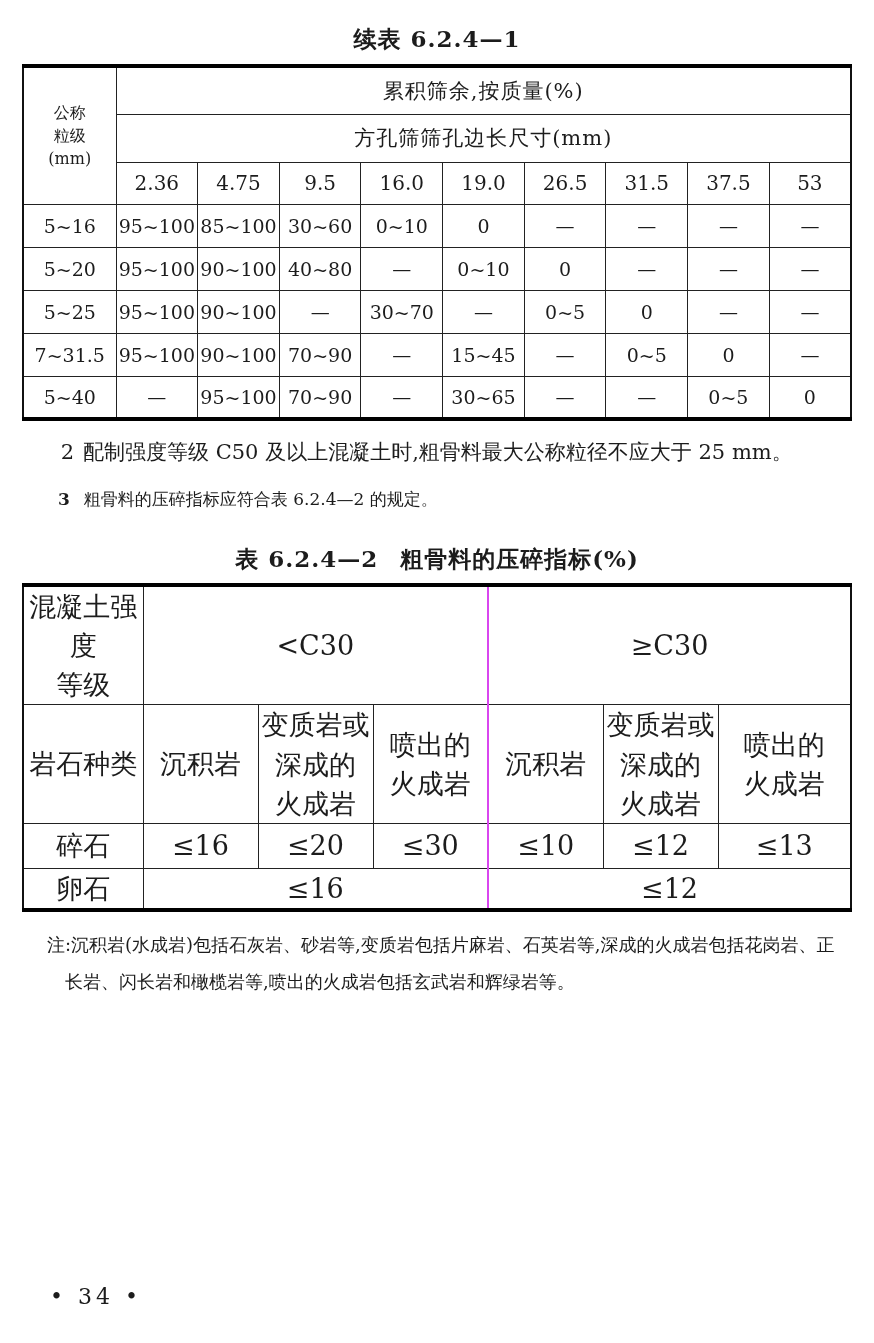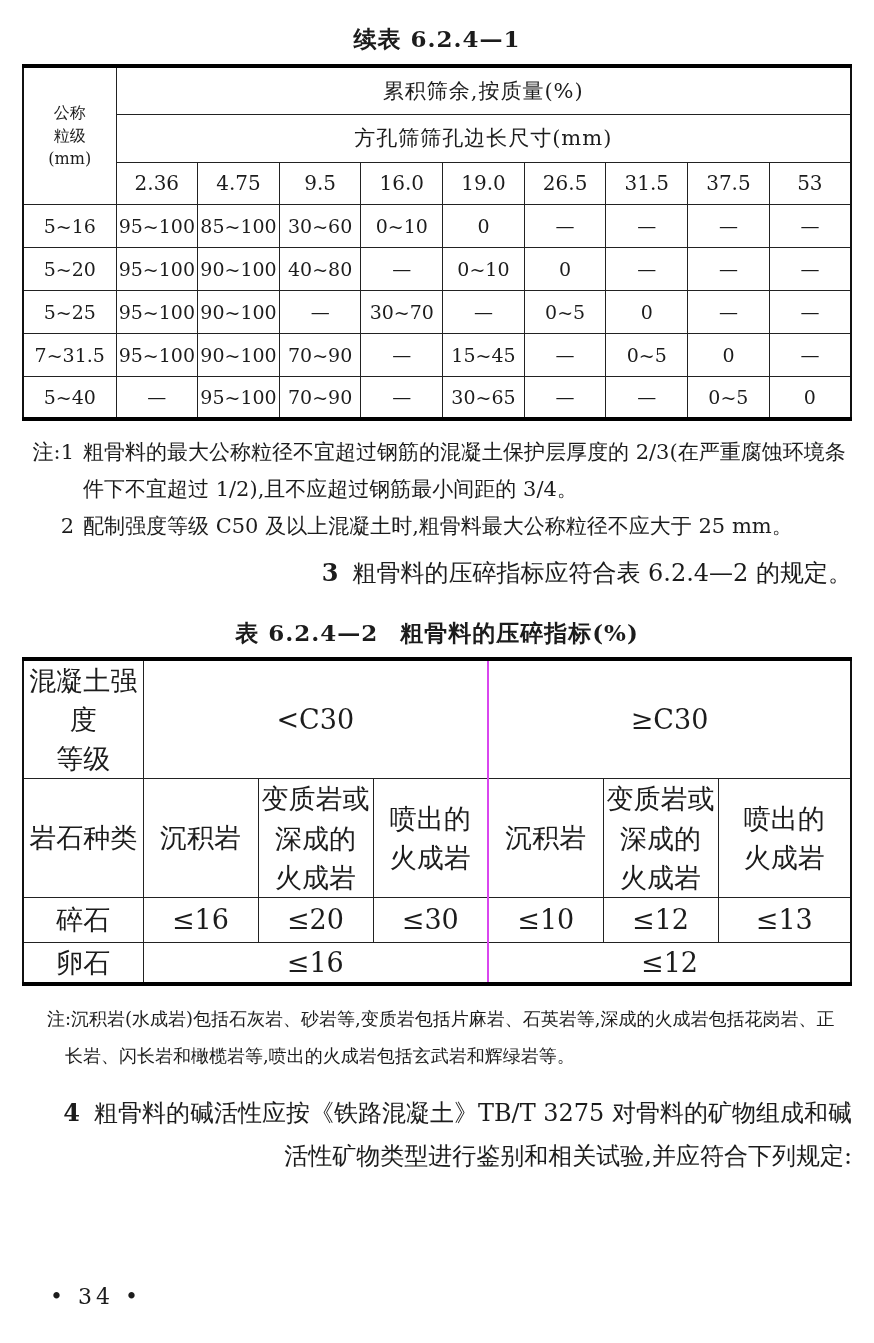--- a/index.html
+++ b/index.html
@@ -60,21 +60,21 @@
   .note-row .note-label { flex: 0 0 51px; text-align: right; padding-right: 9px; white-space: nowrap; }
   .note-row .note-text { flex: 1 1 auto; }
 
   
   .note2 {
     margin-top: 14px; font-size: 18px; line-height: 37px;
     padding-left: 43px; text-indent: -18px;
   }
 
   
-  .clause { font-size: 24px; line-height: 43px; text-align: right; }
+  .clause { font-size: 17px; line-height: 43px; }
   .clause .num { font-weight: bold; margin-right: 14px; }
   .clause3 { margin-top: 13px; line-height: 30px; text-indent: 36px; }
   .clause4 { margin-top: 17px; text-indent: 30px; }
   .sub-item { margin-top: 2px; font-size: 24px; line-height: 36px; padding-left: 55px; }
   .sub-item .num { margin-right: 10px; }
 
   .footer {
     position: absolute; left: 50px; top: 1284px;
     font-size: 22px; letter-spacing: 4px;
   }
@@ -178,24 +178,20 @@
         <td>—</td>
         <td>—</td>
         <td>0~5</td>
         <td>0</td>
       </tr>
     </tbody>
   </table>
 
   <div class="notes1">
     <div class="note-row">
-      <div class="note-label">注:1</div>
-      <div class="note-text">粗骨料的最大公称粒径不宜超过钢筋的混凝土保护层厚度的 2/3(在严重腐蚀环境条件下不宜超过 1/2),且不应超过钢筋最小间距的 3/4。</div>
-    </div>
-    <div class="note-row">
       <div class="note-label">2</div>
       <div class="note-text">配制强度等级 C50 及以上混凝土时,粗骨料最大公称粒径不应大于 25 mm。</div>
     </div>
   </div>
 
   <p class="clause clause3"><span class="num">3</span><span>粗骨料的压碎指标应符合表 6.2.4—2 的规定。</span></p>
 
   <div class="tbl-title t2-title"><span>表 6.2.4—2</span><span class="gap"></span><span>粗骨料的压碎指标(%)</span></div>
 
   <table class="tbl t2">
@@ -242,18 +238,17 @@
       <tr class="r4">
         <td>卵石</td>
         <td colspan="3">≤16</td>
         <td colspan="3" class="mid">≤12</td>
       </tr>
     </tbody>
   </table>
 
   <p class="note2"><span>注:</span><span>沉积岩(水成岩)包括石灰岩、砂岩等,变质岩包括片麻岩、石英岩等,深成的火成岩包括花岗岩、正长岩、闪长岩和橄榄岩等,喷出的火成岩包括玄武岩和辉绿岩等。</span></p>
 
-  <p class="clause clause4"><span class="num">4</span><span>粗骨料的碱活性应按《铁路混凝土》TB/T 3275 对骨料的矿物组成和碱活性矿物类型进行鉴别和相关试验,并应符合下列规定:</span></p>
 
 
 </div>
 
 <div class="footer">• 34 •</div>
 
 </body></html>

